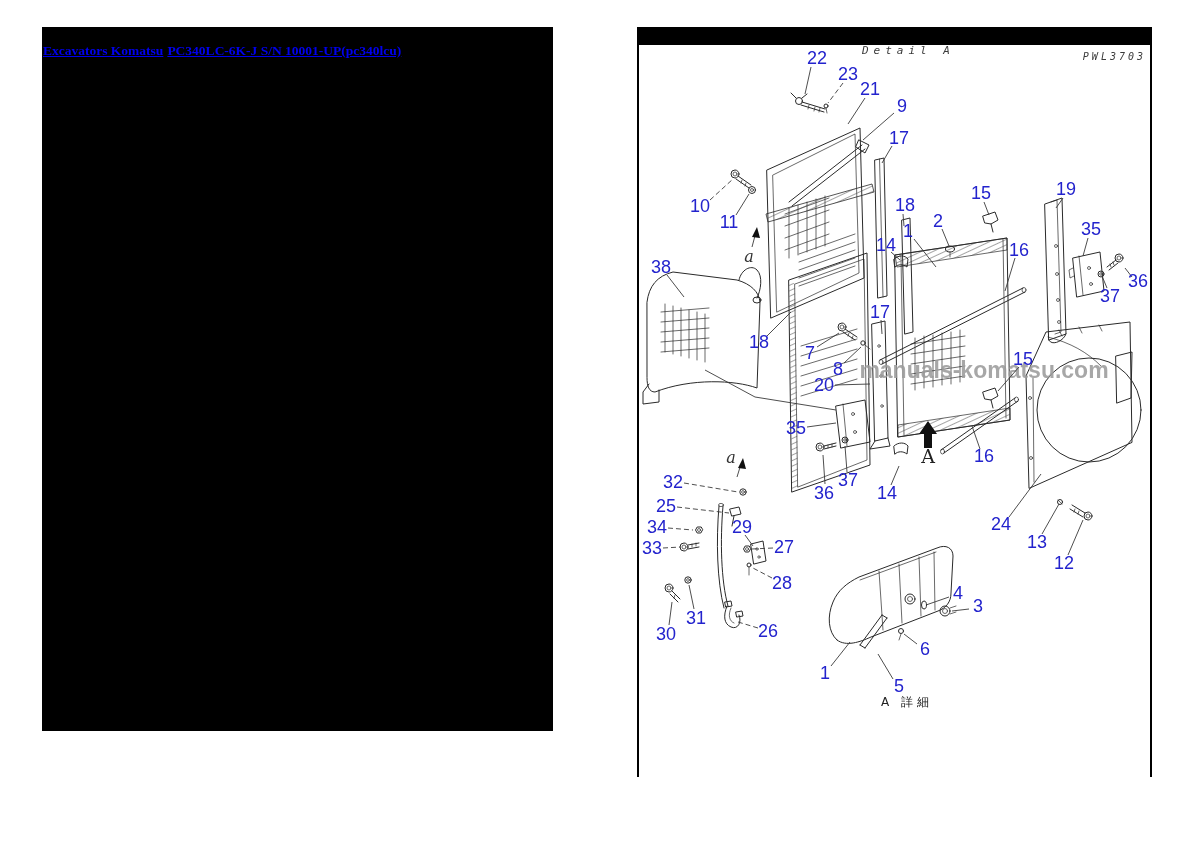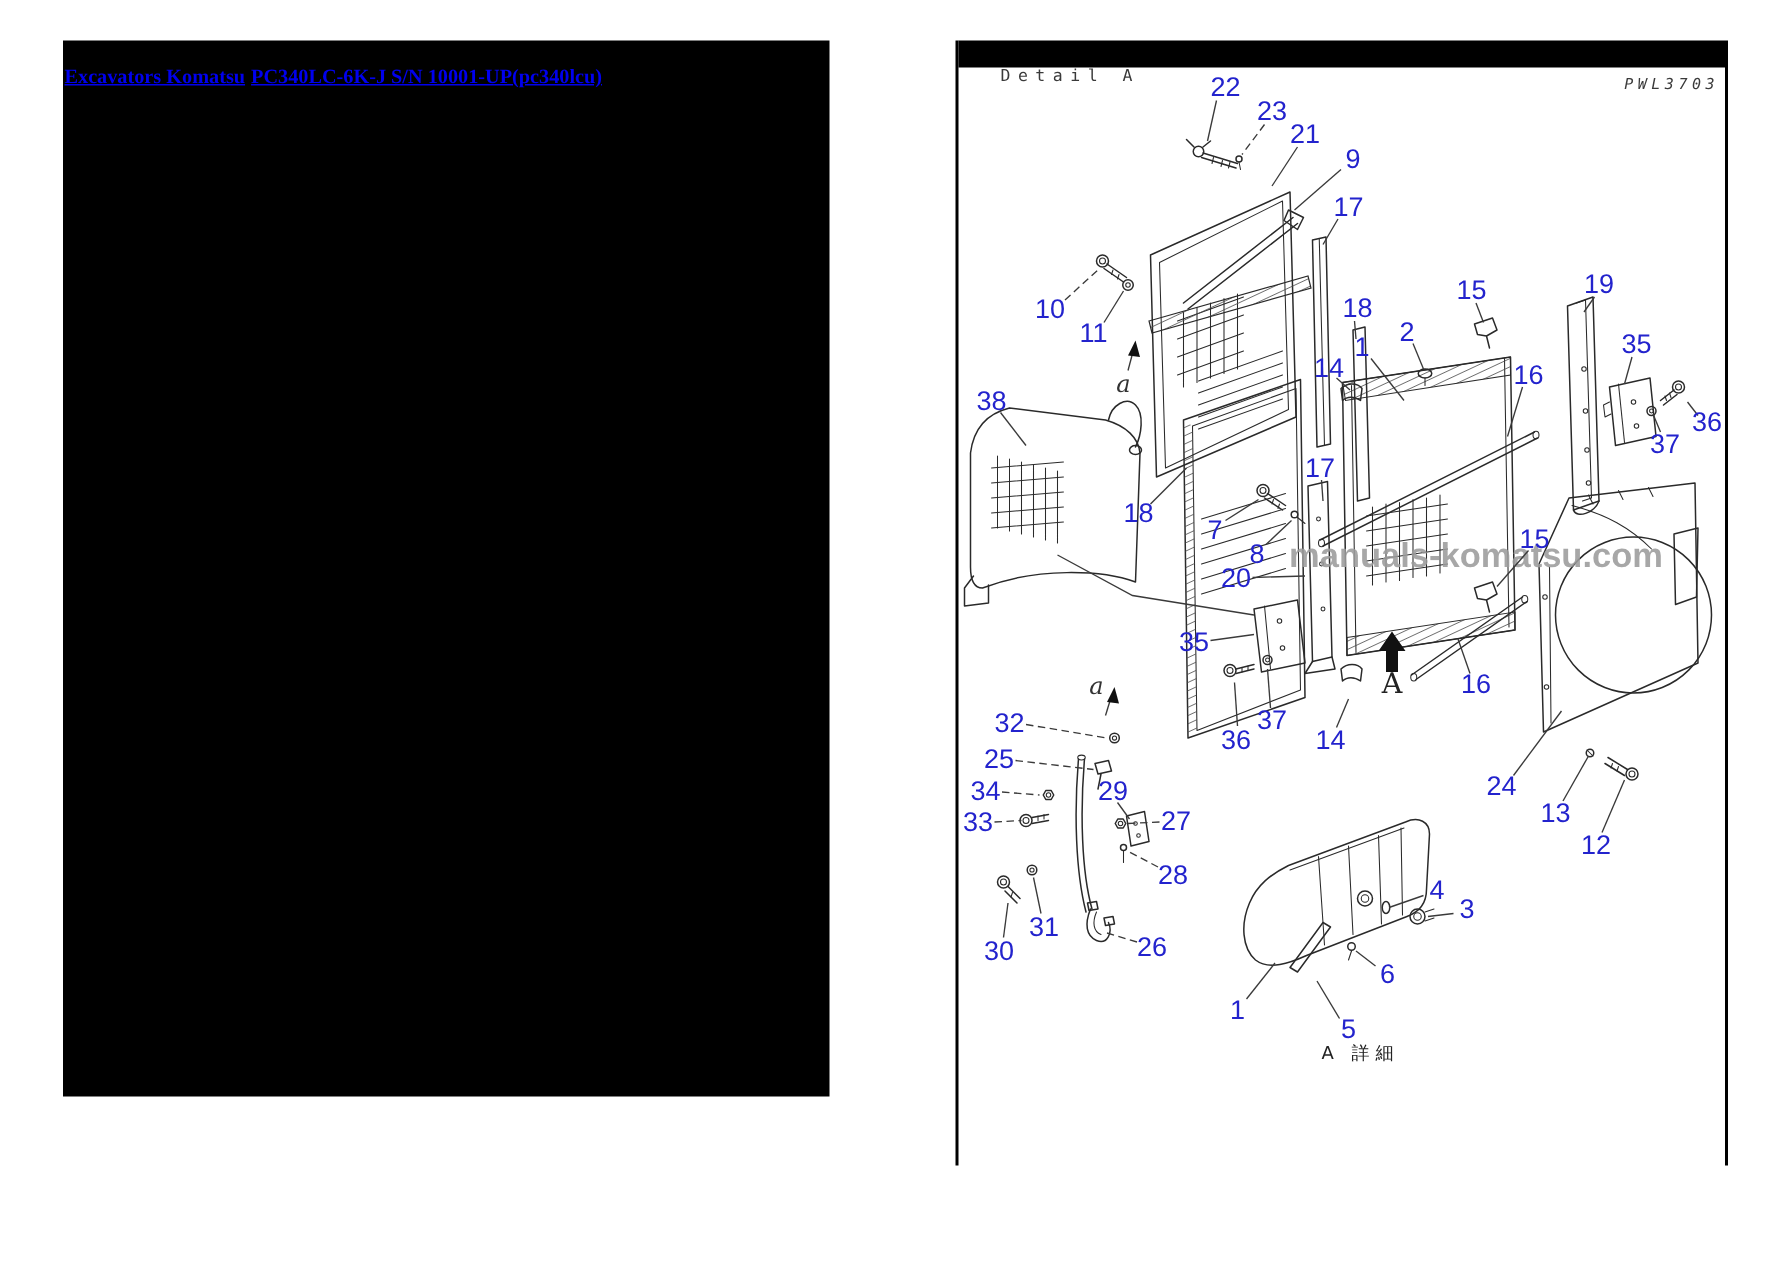--- a/index.html
+++ b/index.html
@@ -9,22 +9,22 @@
   
   .left-panel{position:absolute;left:42px;top:27px;width:511px;height:704px;background:#000000;}
   .breadcrumb{position:absolute;left:1px;top:16px;white-space:nowrap;
               font-family:"Liberation Serif",serif;font-weight:bold;font-size:13.5px;}
   .breadcrumb a{color:#0000ee;text-decoration:underline;margin-right:4px;cursor:pointer;}
 
   
   .page{position:absolute;left:637px;top:27px;width:511px;height:750px;background:#ffffff;
         border-left:2px solid #000;border-right:2px solid #000;}
   .topbar{position:absolute;left:0;top:0;width:511px;height:18px;background:#000000;}
-  .page-header-title{position:absolute;top:17px;left:0;right:0;padding-left:28px;
-        font-family:"DejaVu Sans Mono",monospace;font-size:11px;letter-spacing:5px;color:#3a3a3a;}
+  .page-header-title{position:absolute;top:17px;left:0;right:0;text-align:center;padding-left:28px;
+        font-family:"DejaVu Sans Mono",monospace;font-size:11px;letter-spacing:5px;color:#3a3a3a;font-style:italic;}
   .page-header-code{position:absolute;top:24px;right:4px;
         font-family:"DejaVu Sans Mono",monospace;font-size:10px;letter-spacing:3px;color:#3a3a3a;font-style:italic;}
   .diagram-svg{position:absolute;left:0;top:19px;}
 
   
   .part{fill:none;stroke:#2a2a2a;stroke-width:1;stroke-linejoin:round;stroke-linecap:round;}
   .thin{stroke-width:0.7;}
   .leader{stroke:#3a3a3a;stroke-width:0.9;fill:none;}
   .dashed{stroke-dasharray:5,3;}
   .callout{font-family:"Liberation Sans",sans-serif;font-size:18px;fill:#2323cd;

